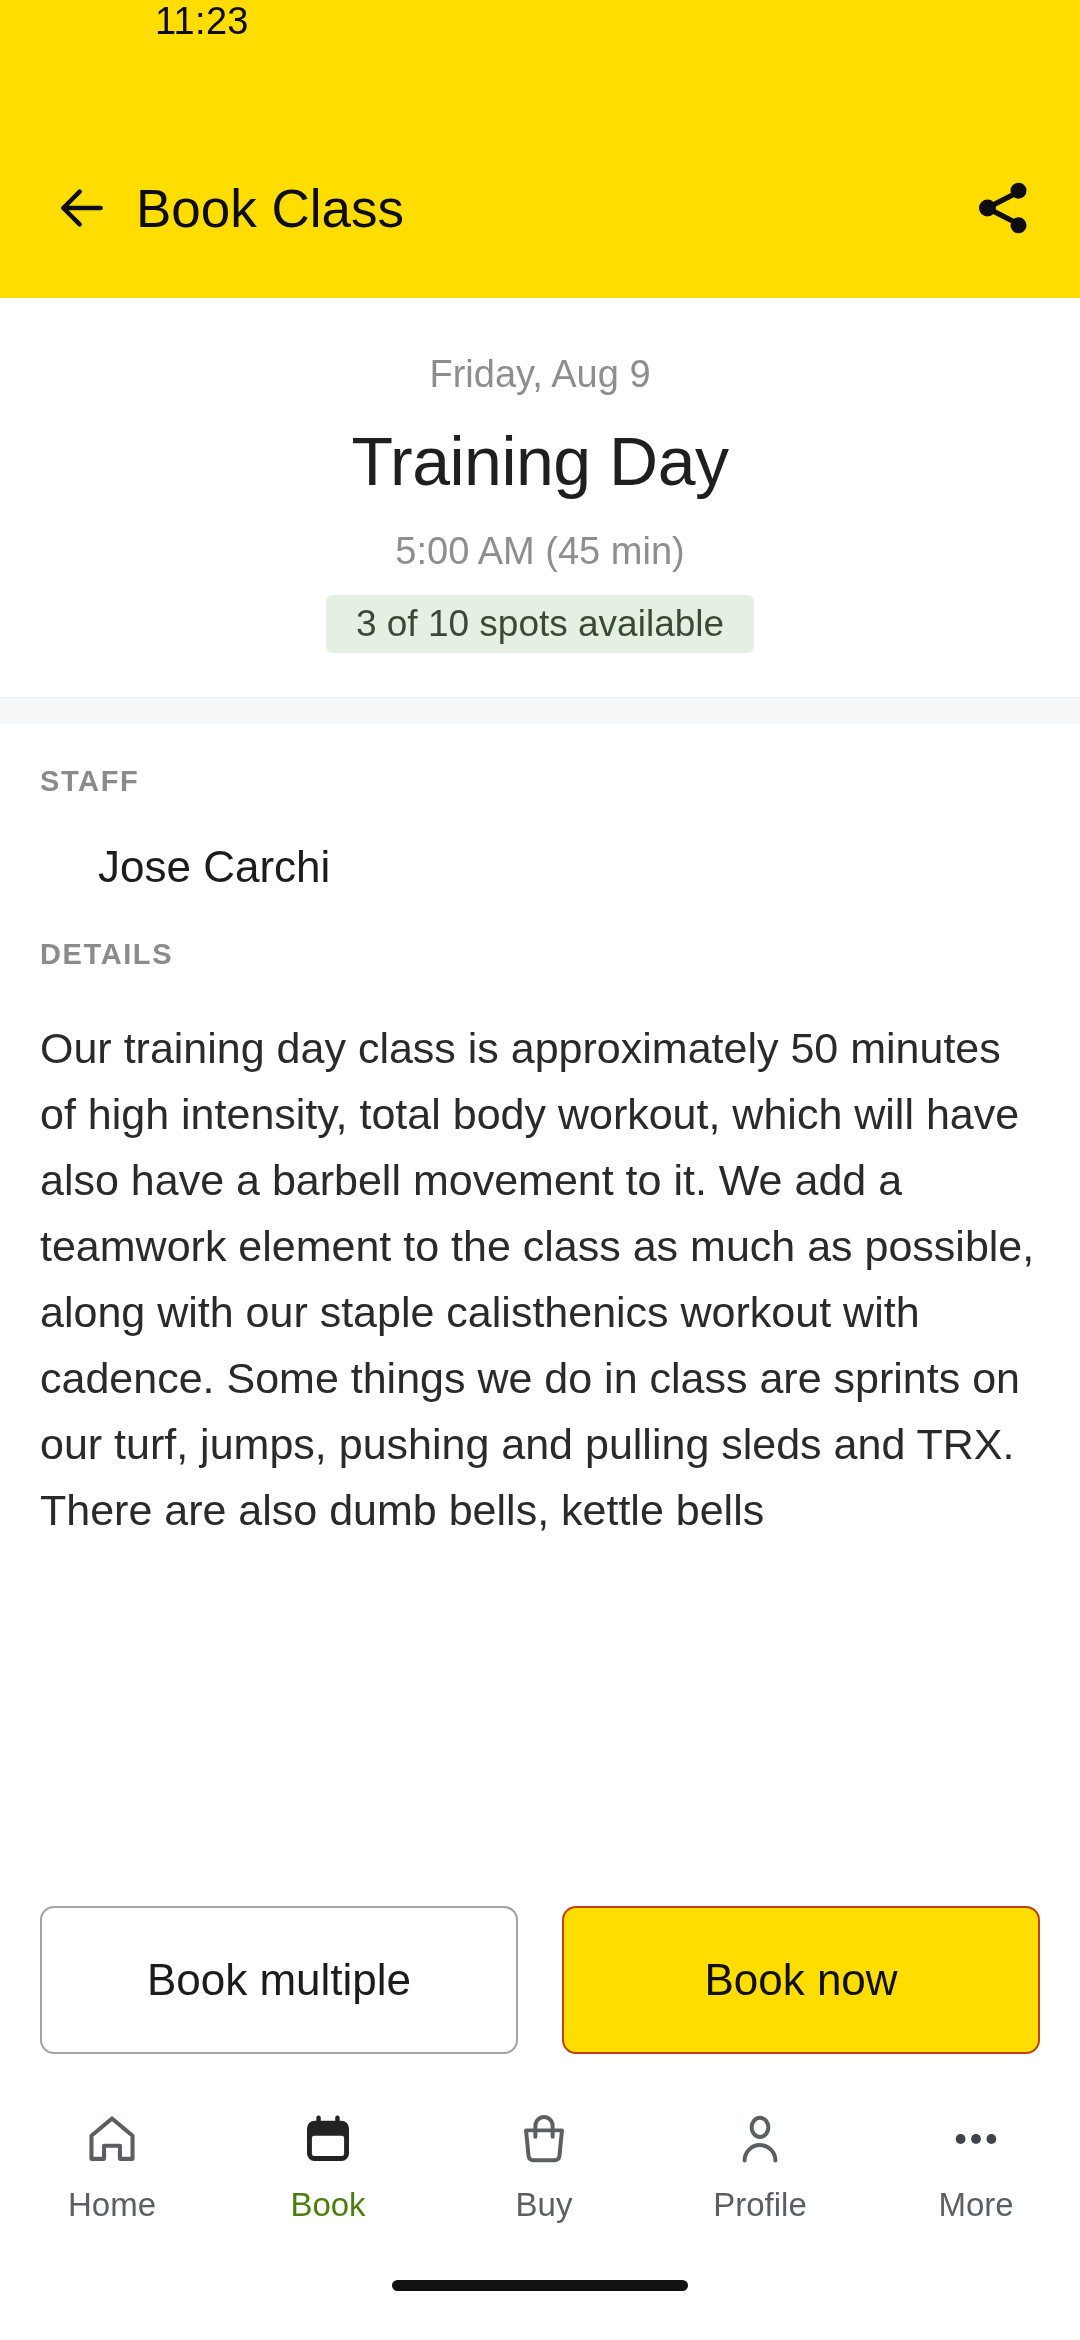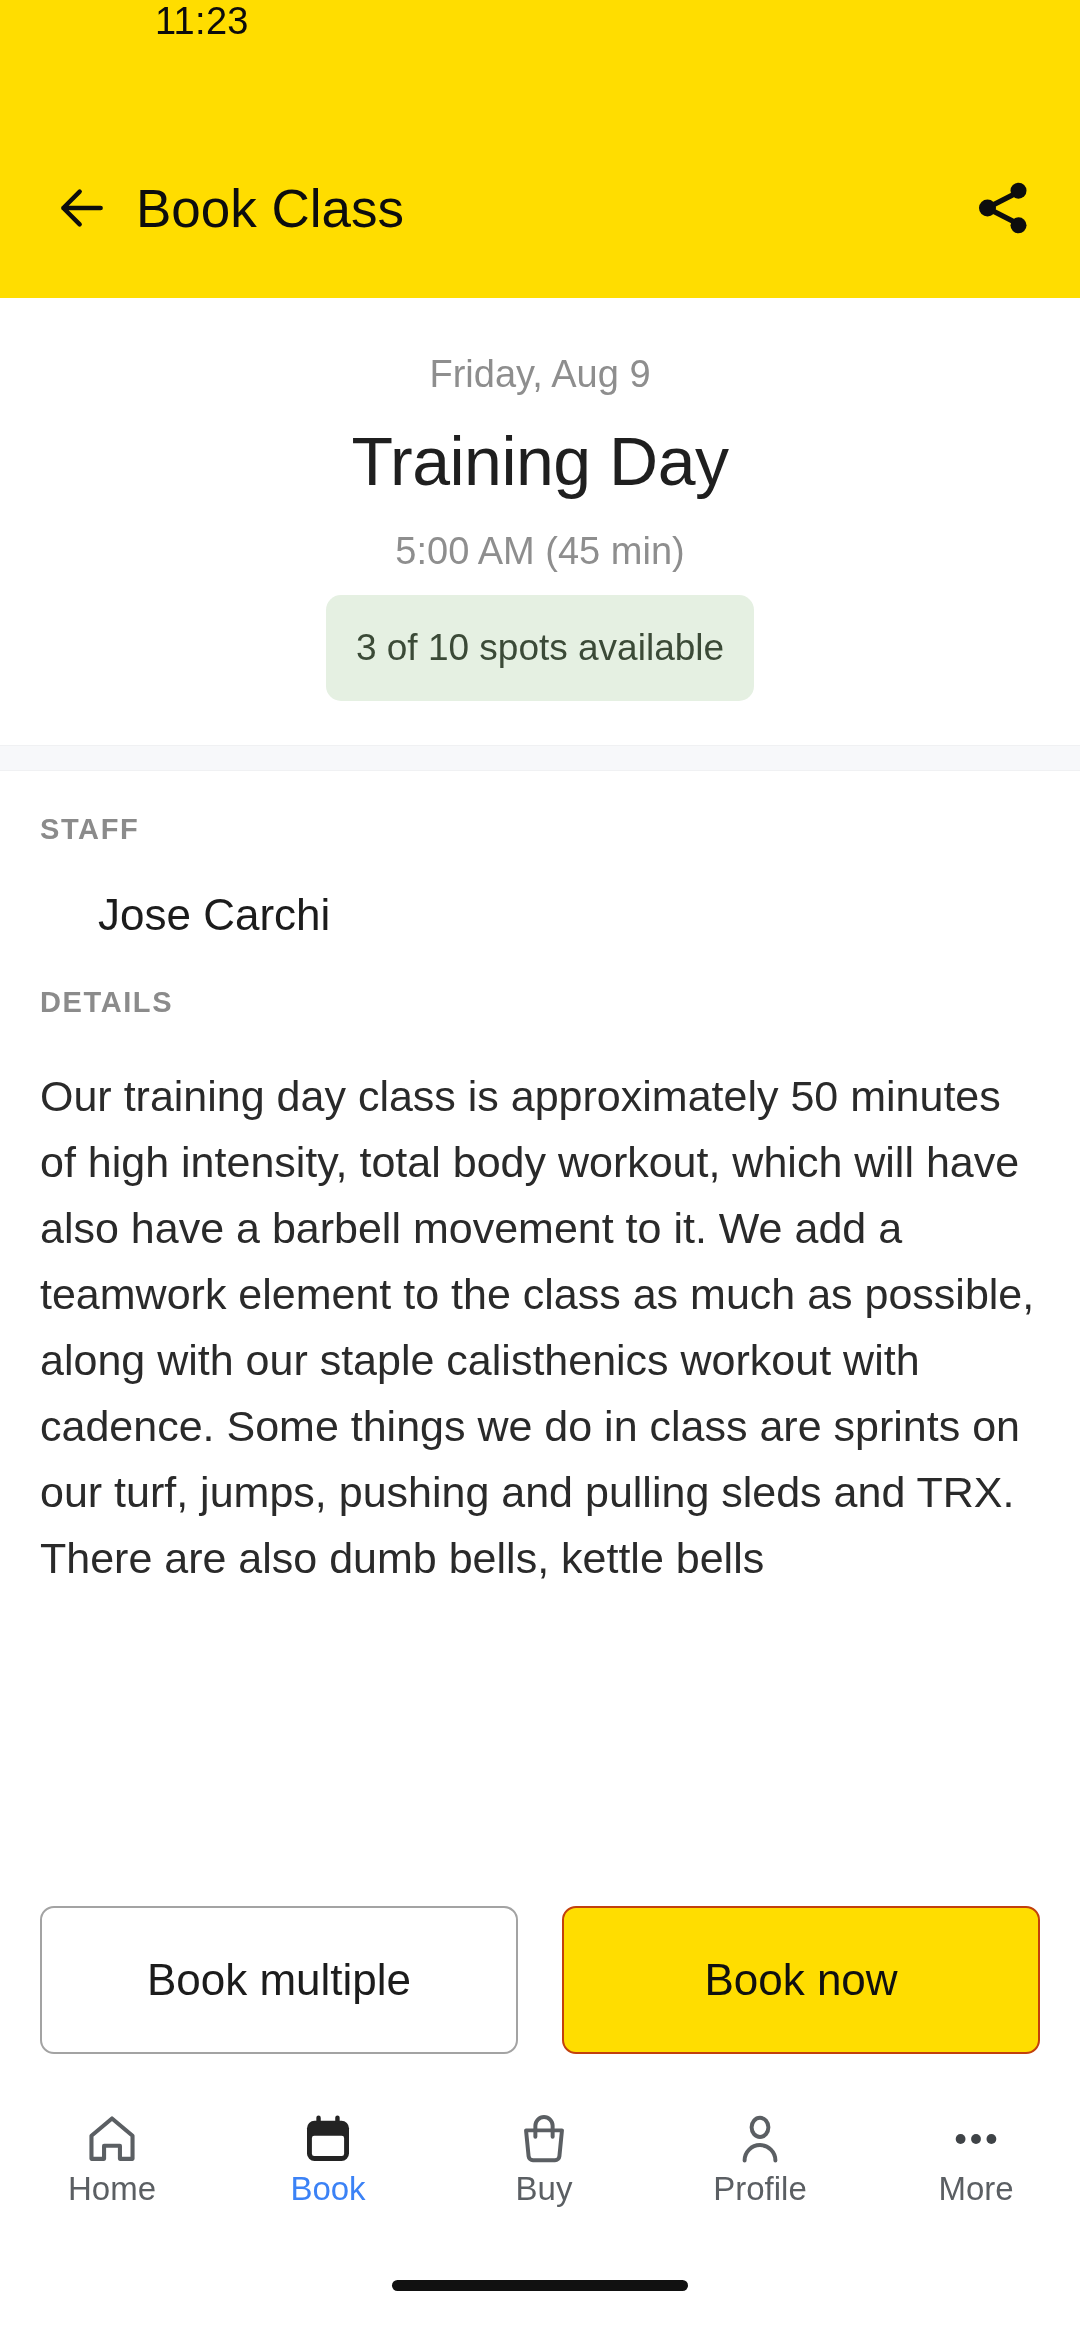--- a/index.html
+++ b/index.html
@@ -93,22 +93,22 @@
   .class-time {
     font-size:38px;
     color:#8e8e8e;
     margin-bottom:22px;
   }
   .spots-badge {
     display:inline-block;
     background:#E5F0E2;
     color:#3b4a37;
     font-size:37px;
-    padding:32px 30px;
-    border-radius:15px;
+    padding:8px 30px;
+    border-radius:7px;
   }
 
   .band-divider {
     height:26px;
     background:#F7F8FA;
     border-top:1px solid #f0f1f3;
     border-bottom:1px solid #f0f1f3;
   }
 
   
@@ -187,29 +187,30 @@
     background:#ffffff;
     display:flex;
     align-items:flex-start;
     padding-top:18px;
   }
   .navitem {
     flex:1 1 0;
     display:flex;
     flex-direction:column;
     align-items:center;
+    gap:16px;
     cursor:pointer;
     margin-left:8px;
   }
   .navicon { height:62px; display:flex; align-items:center; justify-content:center; }
   .navlabel {
     font-size:33px;
     color:#5b5f63;
   }
-  .navitem.active .navlabel { color:#3b82f6; }
+  .navitem.active .navlabel { color:#4d7c0f; }
 
   .home-indicator-wrap {
     flex:0 0 auto;
     height:60px;
     display:flex;
     align-items:flex-start;
     justify-content:center;
     background:#ffffff;
   }
   .home-indicator {

